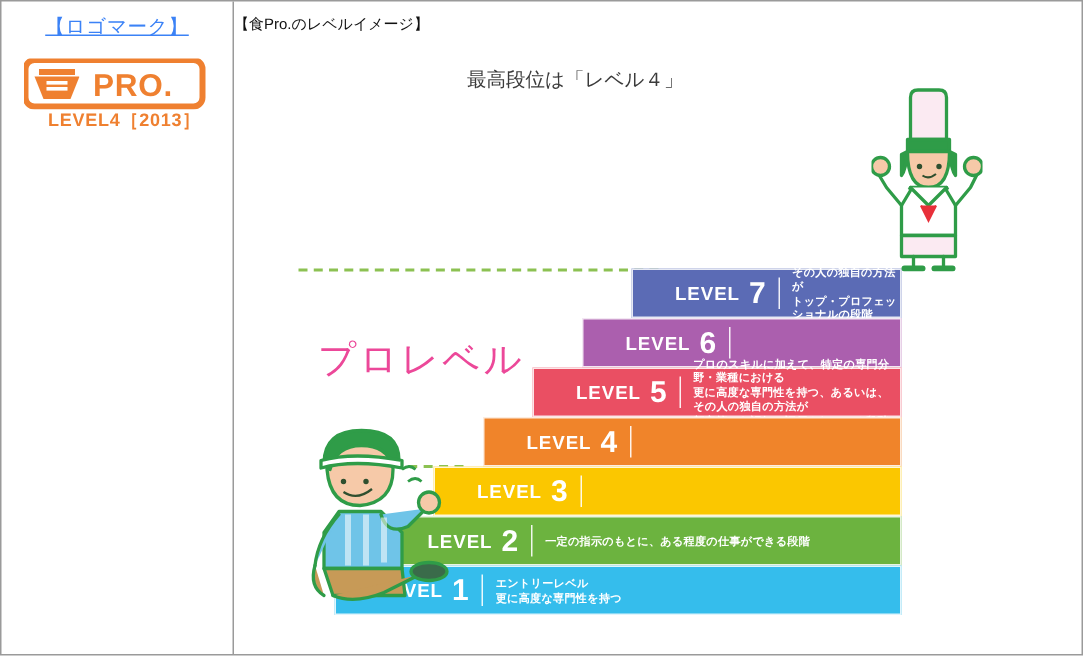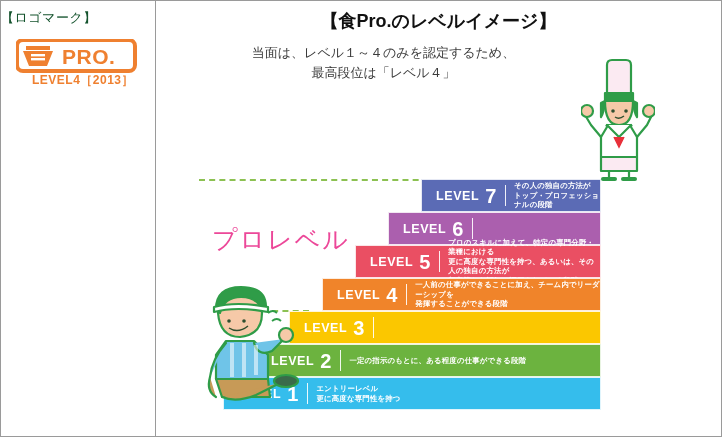--- a/index.html
+++ b/index.html
@@ -18,39 +18,40 @@
   
   #divider{
     position:absolute;left:154px;top:0;width:1px;height:100%;
     background:#9a9a9a;
   }
   #logo-panel{
     position:absolute;left:0;top:0;width:154px;height:100%;
   }
   #logo-heading{
     position:absolute;left:0;top:8px;width:154px;
-    text-align:left;font-size:13px;color:#14532d;
+    text-align:center;font-size:13px;color:#3b82f6;
     letter-spacing:0.5px;
+    text-decoration:underline;
   }
   #logo-mark{
     position:absolute;left:15px;top:38px;width:124px;height:50px;
   }
   #logo-sub{
     position:absolute;left:0;top:33px;width:120px;
     font-size:12px;font-weight:bold;color:#ef8030;
     letter-spacing:0.5px;white-space:nowrap;margin-left:16px;
   }
 
   
   #main-panel{
     position:absolute;left:155px;top:0;right:0;bottom:0;
   }
   #main-heading{
     position:absolute;left:0;top:8px;width:100%;
-    text-align:center;font-size:18px;color:#111;font-weight:bold;
+    font-size:10px;color:#111;font-weight:normal;
   }
   #note{
     position:absolute;left:0;top:42px;width:455px;
     text-align:center;font-size:13px;color:#3b3b3b;line-height:20px;
   }
   #note div{white-space:nowrap;}
 
   #pro-label{
     position:absolute;left:56px;top:222px;
     font-size:25px;color:#ec4899;letter-spacing:2px;
@@ -69,21 +70,21 @@
   
   .bar{
     position:absolute;height:33px;
     box-sizing:border-box;
     display:flex;align-items:center;
     color:#ffffff;
     border:1px solid rgba(255,255,255,0.85);
   }
   .bar .lv{
     font-size:12.5px;font-weight:bold;letter-spacing:0.6px;
-    padding-left:14px;white-space:nowrap;
+    padding-left:28px;white-space:nowrap;
   }
   .bar .num{
     font-size:20px;font-weight:bold;padding-left:6px;line-height:1;
   }
   .bar .sep{
     width:1px;align-self:stretch;margin:5px 0 5px 9px;
     background:rgba(255,255,255,0.9);
   }
   .bar .desc{
     padding-left:8px;font-size:7.4px;line-height:9.4px;font-weight:bold;
@@ -119,21 +120,20 @@
     </div>
   </div>
 
   <div id="divider"></div>
 
   <div id="main-panel">
 
     <div id="main-heading">【食Pro.のレベルイメージ】</div>
 
     <div id="note">
-      <div>当面は、レベル１～４のみを認定するため、</div>
       <div>最高段位は「レベル４」</div>
     </div>
 
     <div id="dash-top"></div>
     <div id="dash-mid"></div>
 
     <div id="pro-label">プロレベル</div>
 
     <div id="stairs">
         <div class="bar" style="left: 265px; top: 178px; width: 180px; background: rgb(91, 107, 181);">
@@ -153,22 +153,20 @@
           <span class="num">5</span>
           <span class="sep"></span>
           <span class="desc">プロのスキルに加えて、特定の専門分野・業種における
 更に高度な専門性を持つ、あるいは、その人の独自の方法が
 顧客等から認知・評価されている段階</span>
         </div>
         <div class="bar" style="left: 166px; top: 277px; width: 279px; background: rgb(240, 132, 42);">
           <span class="lv">LEVEL</span>
           <span class="num">4</span>
           <span class="sep"></span>
-          <span class="desc">一人前の仕事ができることに加え、チーム内でリーダーシップを
-発揮することができる段階</span>
         </div>
         <div class="bar" style="left: 133px; top: 310px; width: 312px; background: rgb(251, 199, 0);">
           <span class="lv">LEVEL</span>
           <span class="num">3</span>
           <span class="sep"></span>
         </div>
         <div class="bar" style="left: 100px; top: 343px; width: 345px; background: rgb(108, 179, 63);">
           <span class="lv">LEVEL</span>
           <span class="num">2</span>
           <span class="sep"></span>

